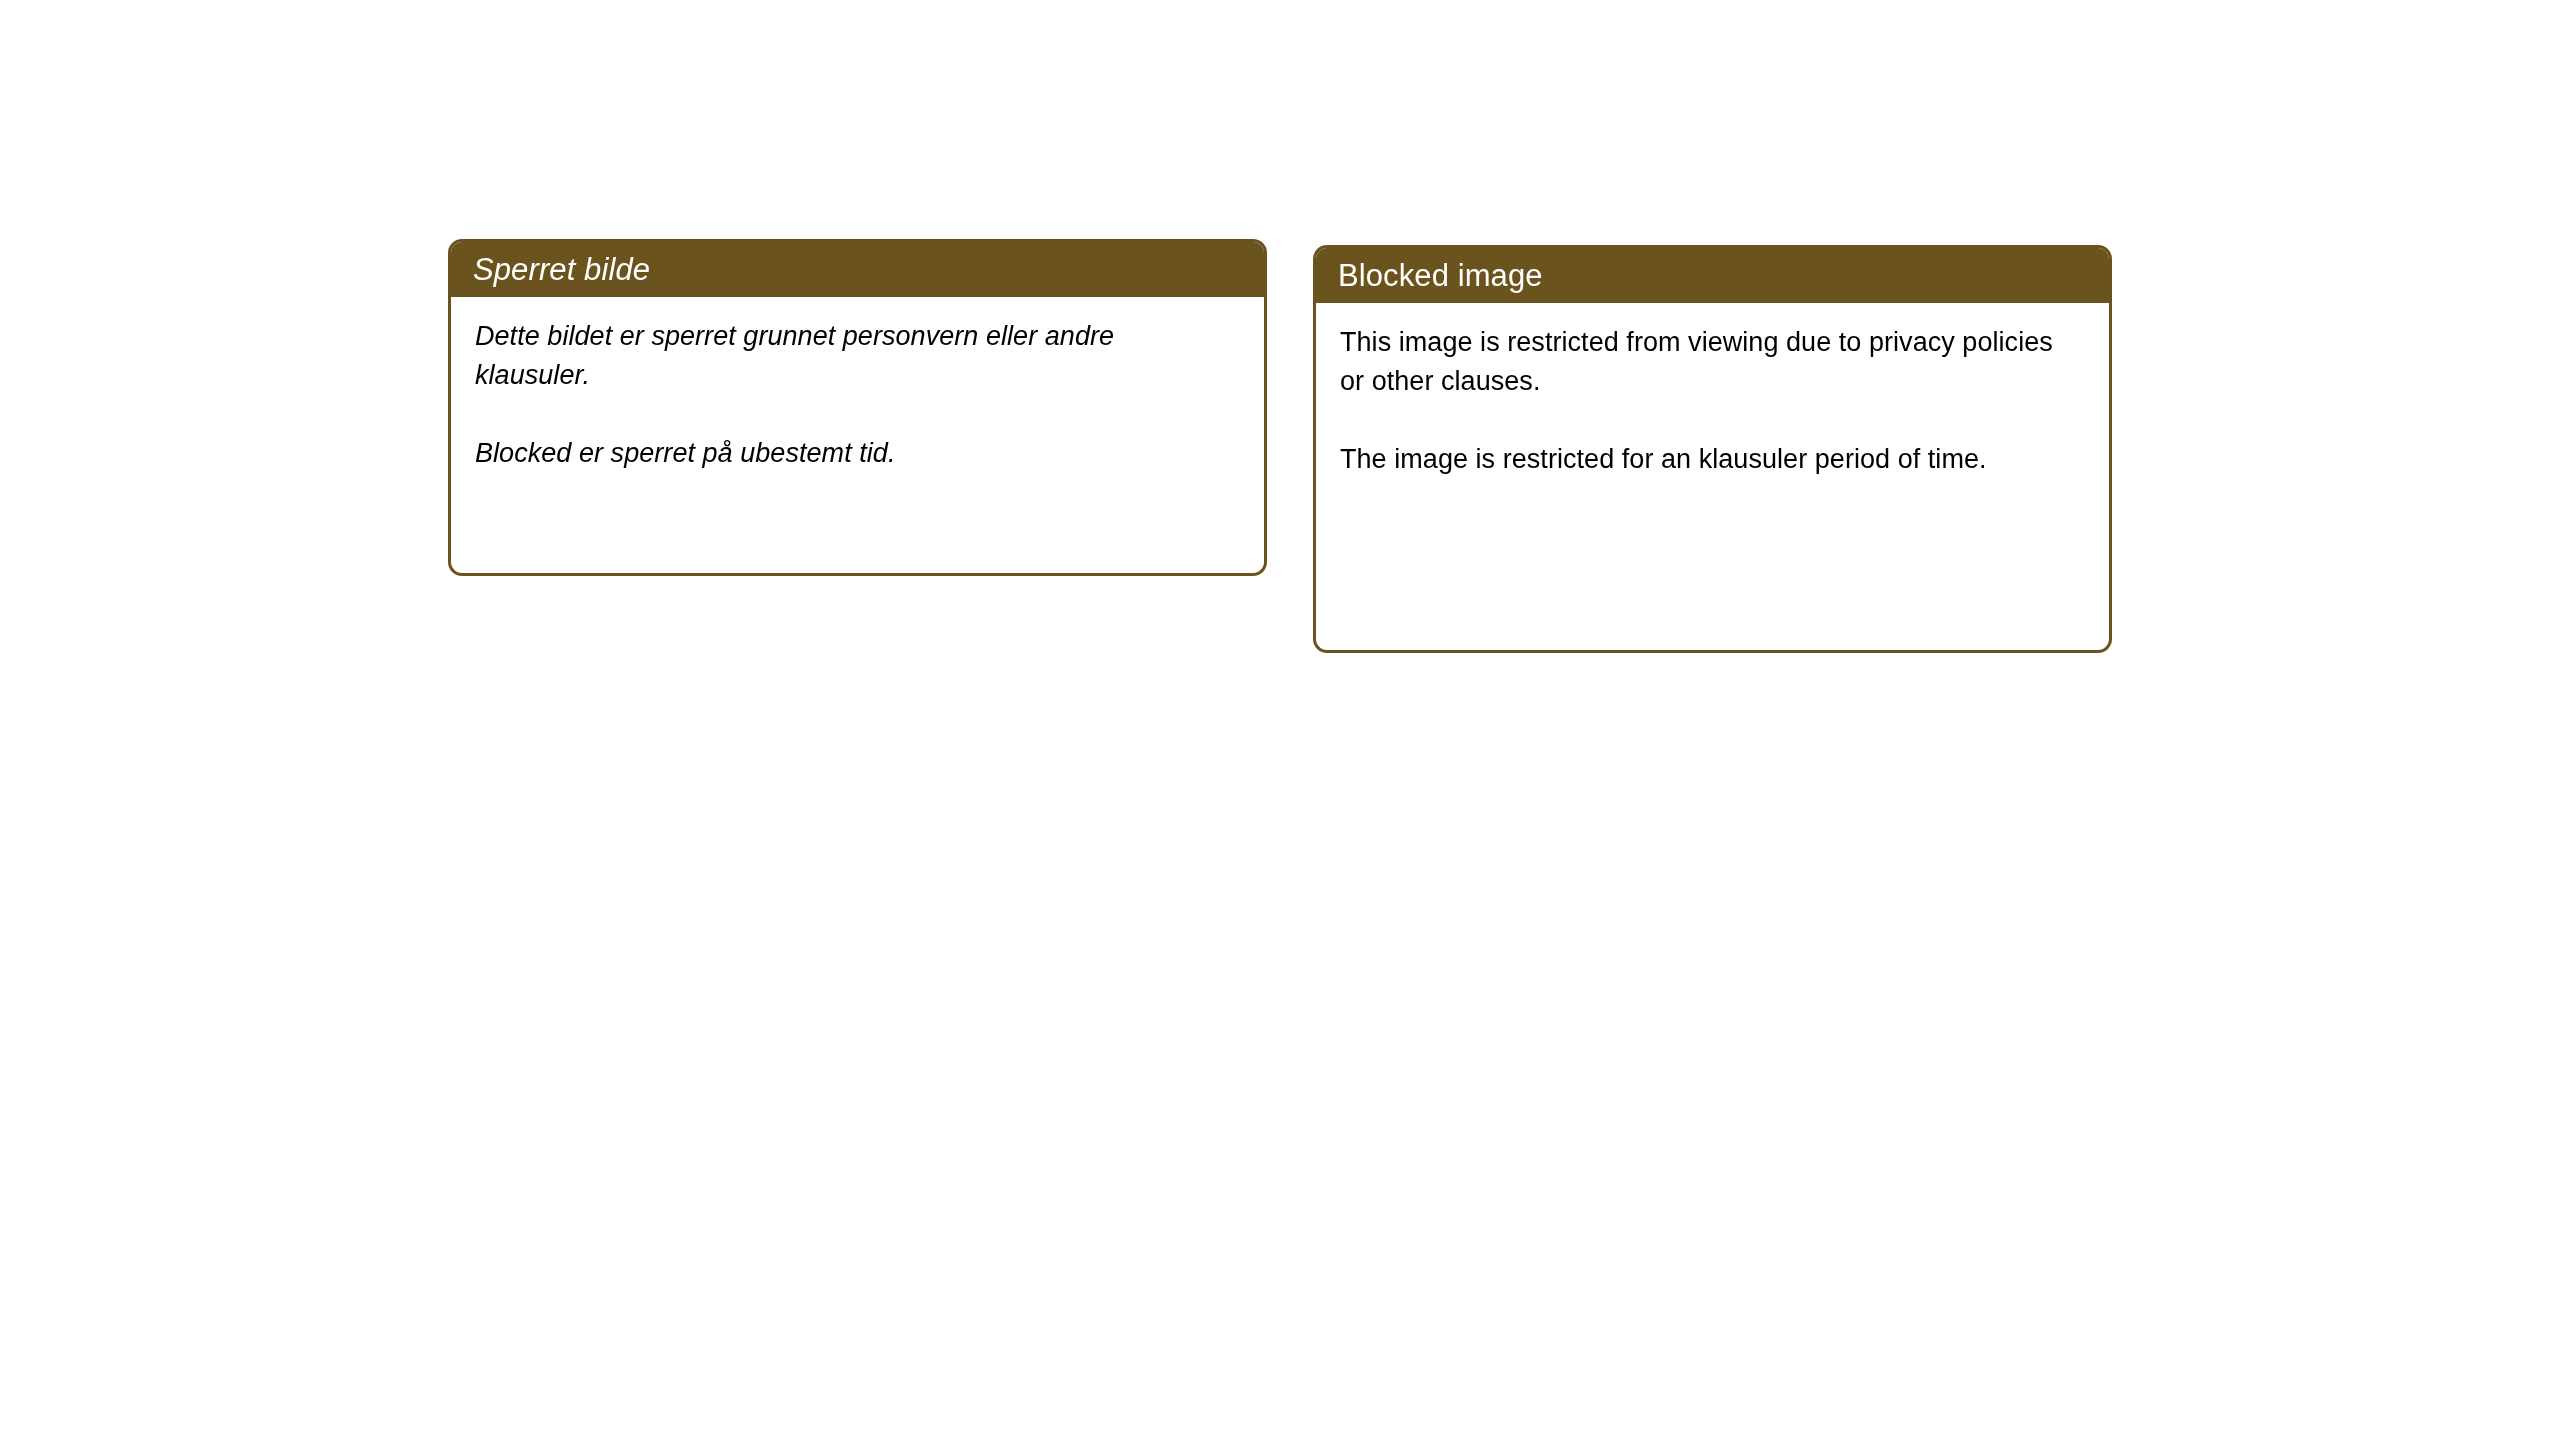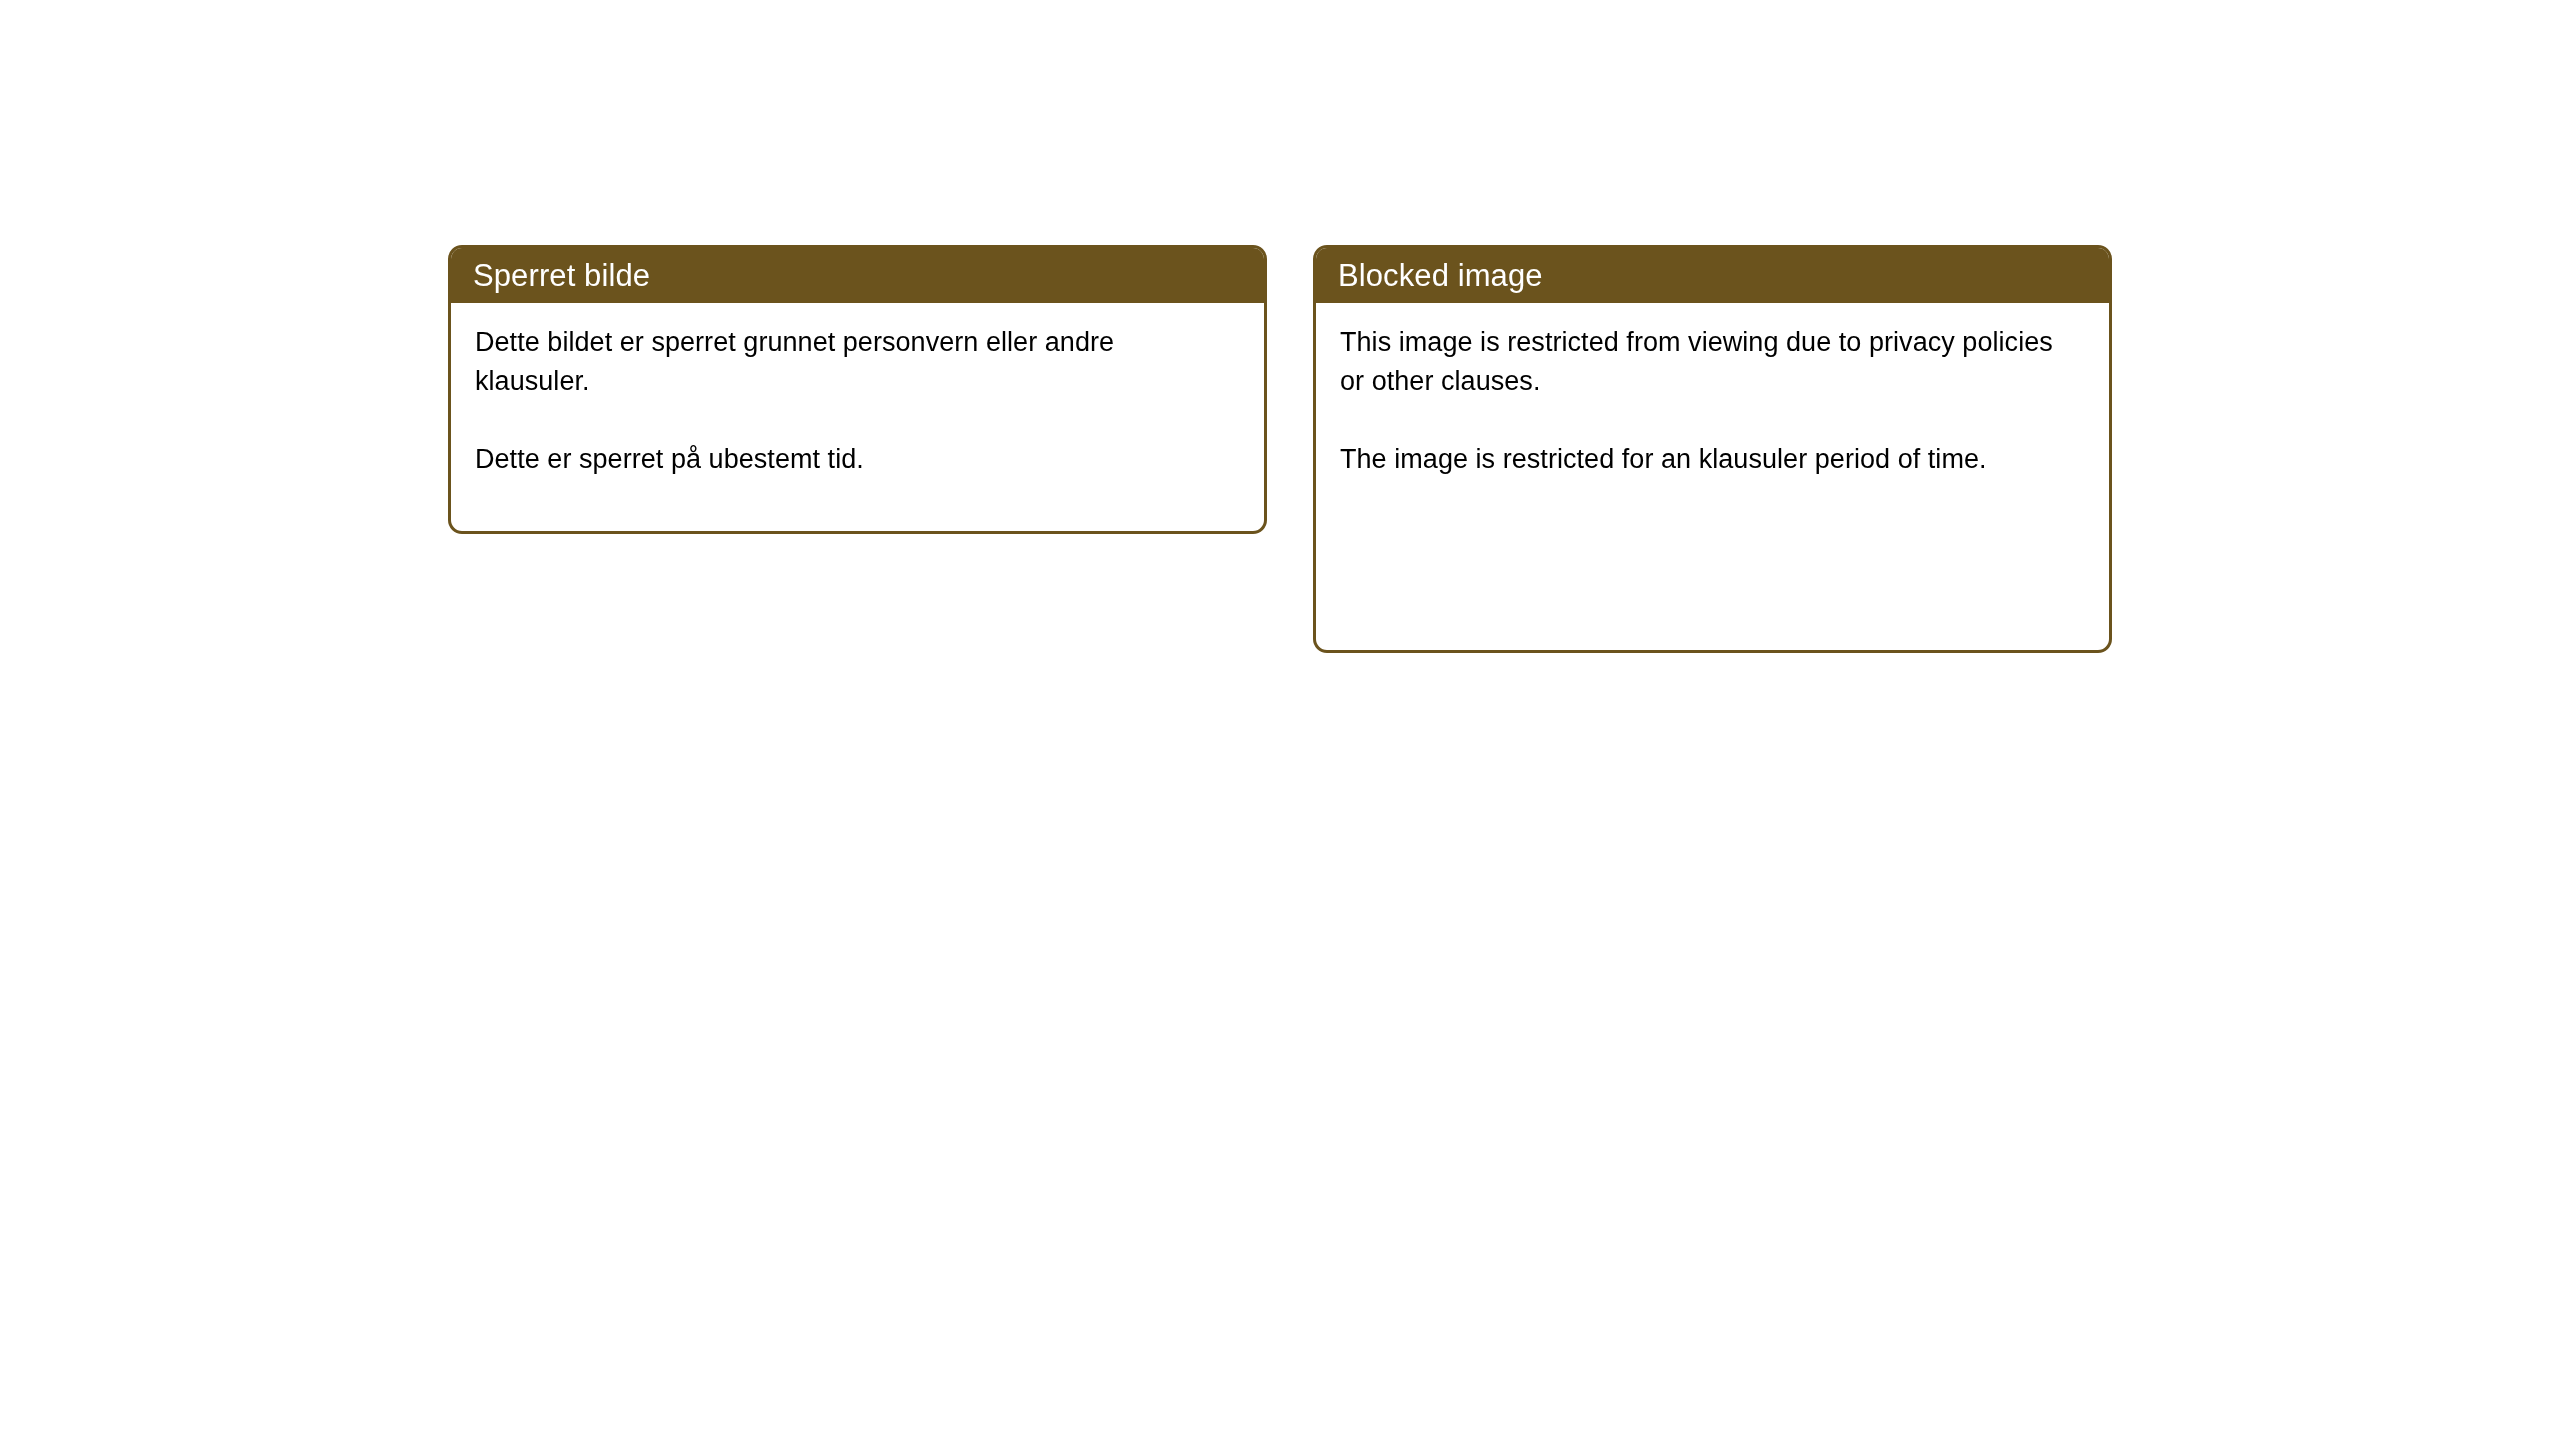--- a/index.html
+++ b/index.html
@@ -63,23 +63,24 @@
     letter-spacing: 0.05px;
   }
 
   .panel-paragraph.spaced {
     margin-top: 39px;
   }
 
   
   #panel-no {
     left: 448px;
-    top: 245px;
+    top: 239px;
     width: 819px;
-    height: 289px;
+    height: 337px;
+    font-style: italic;
   }
 
   #panel-en {
     left: 1313px;
     top: 245px;
     width: 799px;
     height: 408px;
   }
 
   #panel-no .panel-body { padding-right: 30px; }
@@ -87,21 +88,21 @@
 </style>
 </head>
 <body>
 
 <div id="stage">
 
   <section class="panel" id="panel-no">
     <div class="panel-header">Sperret bilde</div>
     <div class="panel-body">
       <p class="panel-paragraph">Dette bildet er sperret grunnet personvern eller andre klausuler.</p>
-      <p class="panel-paragraph spaced">Dette er sperret på ubestemt tid.</p>
+      <p class="panel-paragraph spaced">Blocked er sperret på ubestemt tid.</p>
     </div>
   </section>
 
   <section class="panel" id="panel-en">
     <div class="panel-header">Blocked image</div>
     <div class="panel-body">
       <p class="panel-paragraph">This image is restricted from viewing due to privacy policies or other clauses.</p>
       <p class="panel-paragraph spaced">The image is restricted for an klausuler period of time.</p>
     </div>
   </section>

